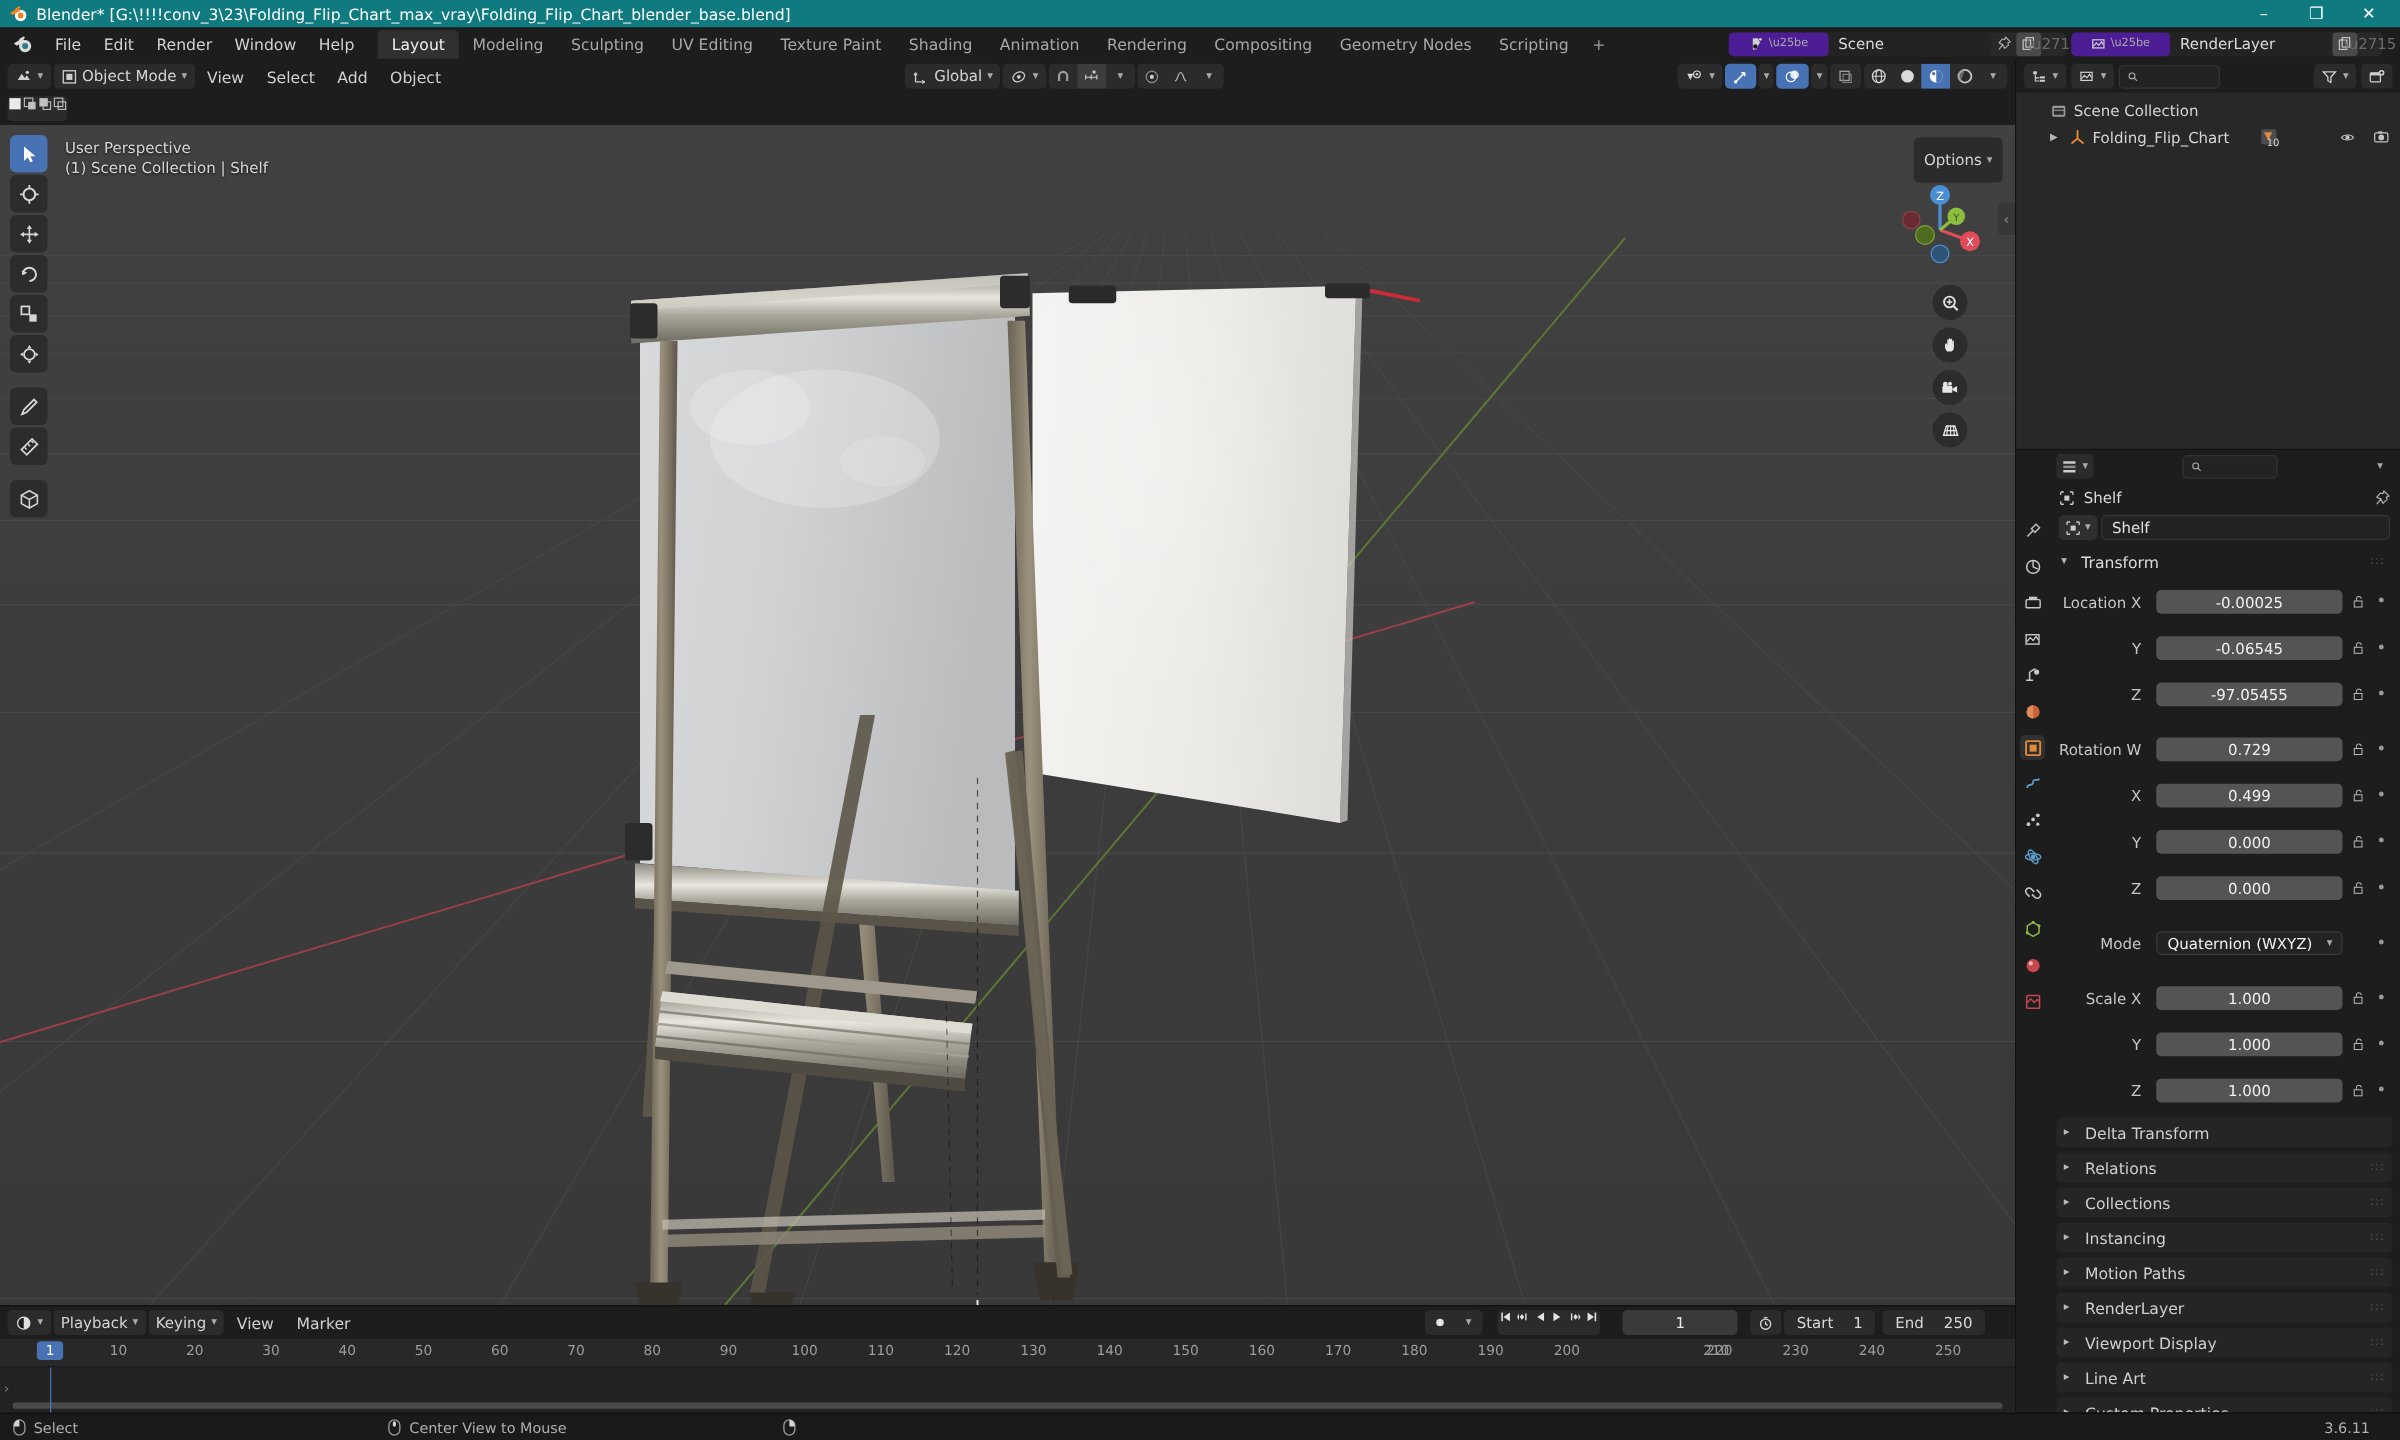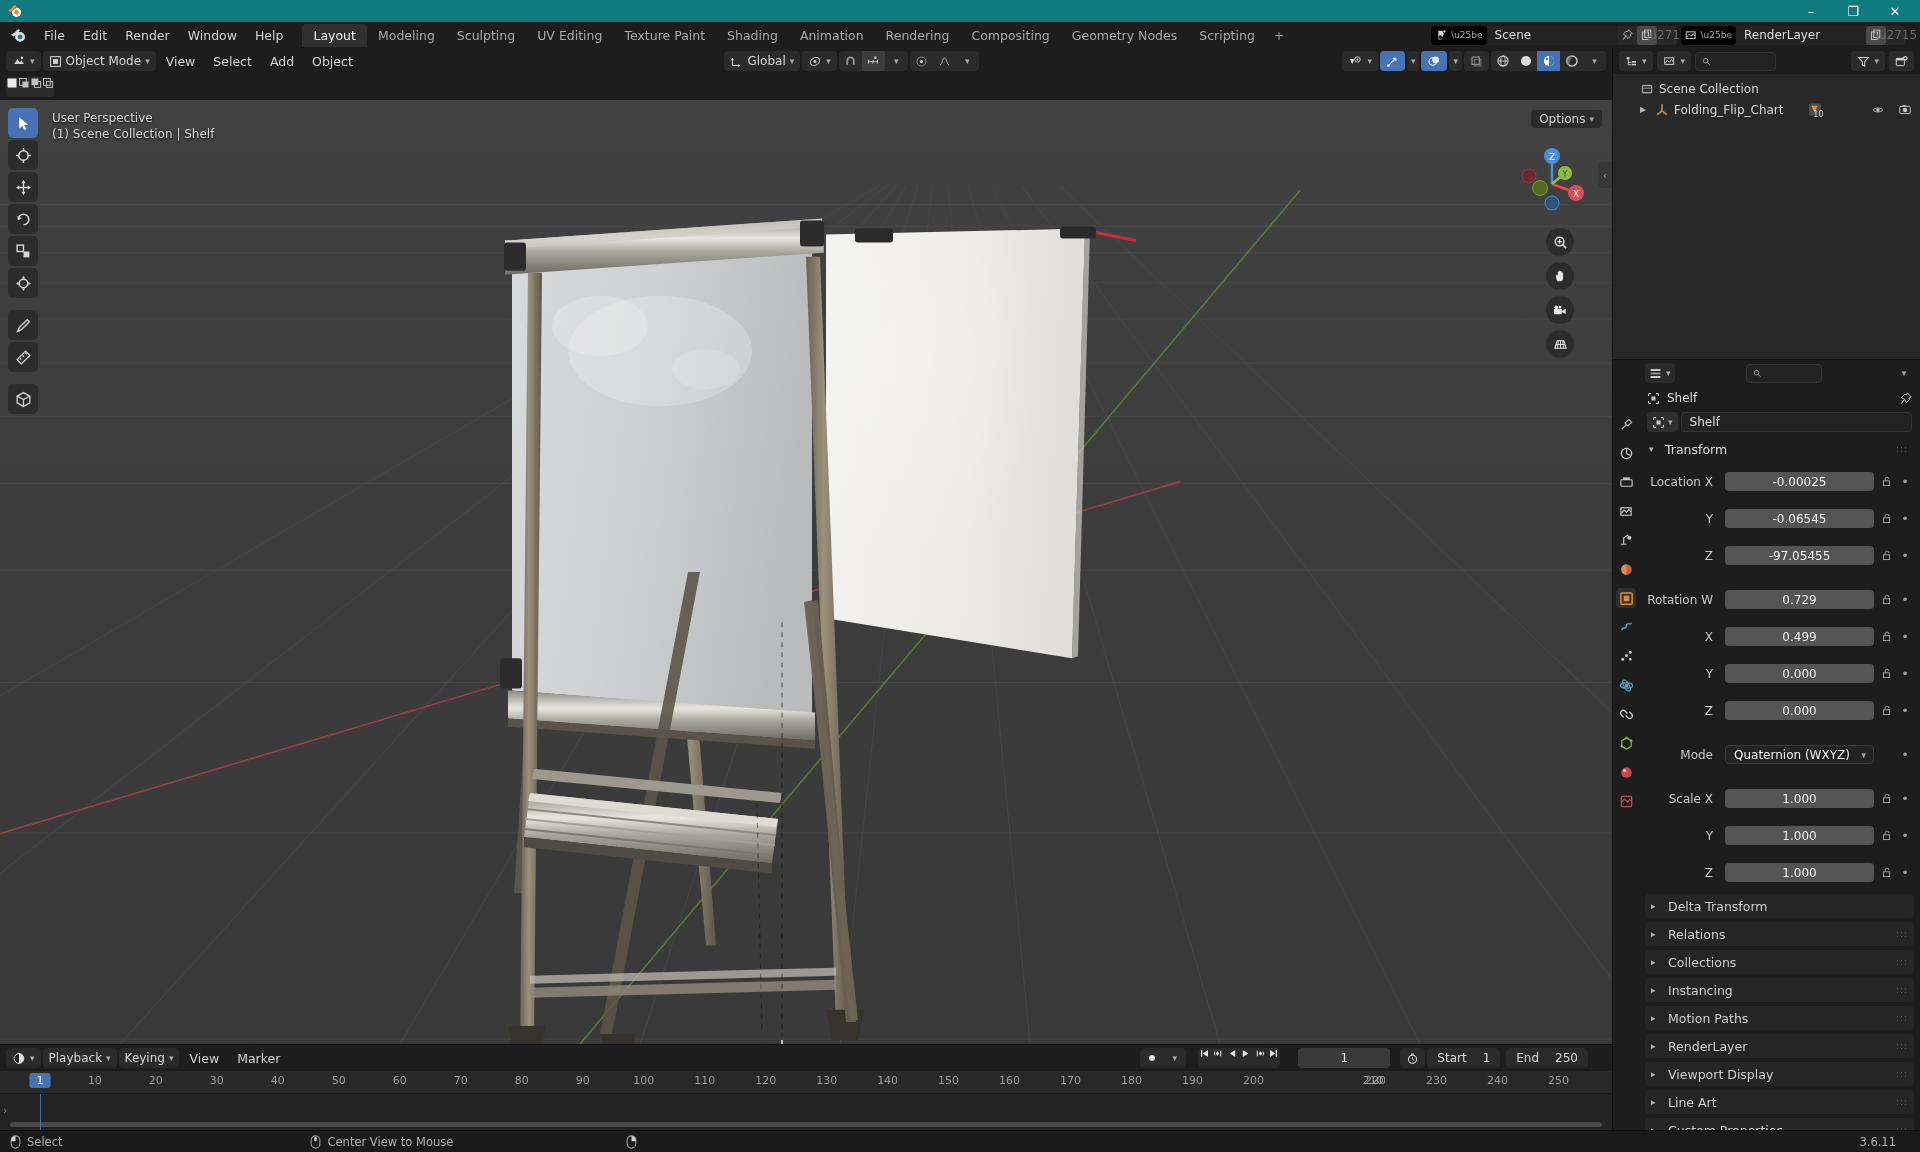--- a/index.html
+++ b/index.html
@@ -33,22 +33,22 @@
   .topbar .blogo2 { width: 17px; height: 17px; margin: 0 8px 0 4px; }
   .menu-item { padding: 3px 9px; font-size: 12.5px; color: #d2d2d2; border-radius: 3px; white-space: nowrap; }
   .wstab { padding: 4px 11px; font-size: 12.5px; color: #a8a8a8; border-radius: 4px 4px 0 0; white-space: nowrap; }
   .wstab.active { background: #303030; color: #f0f0f0; }
   .wstab.plus { color: #9a9a9a; padding: 4px 8px; }
   .topbar .spacer { flex: 1; }
   .scene-box {
     display: flex; align-items: center; background: #282828; border-radius: 4px; height: 19px;
     margin-right: 4px;
   }
-  .scene-icon-btn { display: flex; align-items: center; gap: 3px; background: #000000; border-radius: 4px;
-                    height: 19px; padding: 0 4px; }
+  .scene-icon-btn { display: flex; align-items: center; gap: 3px; background: #4c1d95; border-radius: 4px;
+                    height: 19px; padding: 0 16px; }
   .scene-name { background: #232323; border-radius: 3px; height: 19px; min-width: 130px;
                 display: flex; align-items: center; padding: 0 8px; font-size: 12px; color: #dcdcdc; }
   .mini-btn { width: 20px; height: 19px; display: flex; align-items: center; justify-content: center;
               color: #b8b8b8; font-size: 12px; }
   .mini-btn.act { background: #4a4a4a; border-radius: 3px; }
   .mini-btn.dim { color: #6a6a6a; }
 
   
   .bodyrow { flex: 1; display: flex; min-height: 0; background: #181818; }
   .leftcol { flex: 1; display: flex; flex-direction: column; min-width: 0; }
@@ -84,21 +84,21 @@
   .tool-btn.active { background: #4772b3; }
   .tool-gap { height: 8px; }
 
   
   .vp-info { position: absolute; left: 52px; top: 10px; font-size: 12px; color: #d9d9d9; line-height: 1.35;
              text-shadow: 0 1px 2px rgba(0,0,0,.8); z-index: 6; }
 
   
   .vp-options { position: absolute; right: 10px; top: 10px; z-index: 6;
                 display: flex; align-items: center; gap: 4px; background: #2b2b2b; border-radius: 4px;
-                height: 18px; padding: 0 8px; font-size: 12px; color: #d5d5d5; }
+                height: 36px; padding: 0 8px; font-size: 12px; color: #d5d5d5; }
 
   
   .gizmo { position: absolute; right: 22px; top: 44px; width: 76px; height: 76px; z-index: 6; }
   .navbtns { position: absolute; right: 38px; top: 128px; display: flex; flex-direction: column; gap: 6px; z-index: 6; }
   .navb { width: 28px; height: 28px; border-radius: 50%; background: #2c2c2c;
           display: flex; align-items: center; justify-content: center; }
   .sidetab { position: absolute; right: 0px; top: 62px; width: 14px; height: 26px; z-index: 6;
              display:flex; align-items:center; justify-content:center; color:#9a9a9a; font-size:11px;
              background: rgba(45,45,45,.5); border-radius: 4px 0 0 4px; }
 
@@ -189,20 +189,21 @@
 
   <div class="titlebar">
     <span class="blogo">
       <svg width="16" height="16" viewBox="0 0 16 16">
         <circle cx="9.5" cy="9.3" r="4.6" fill="#fff"></circle>
         <circle cx="9.5" cy="9.3" r="2.3" fill="#f58220"></circle>
         <path d="M1 7.4 L7.6 3.2 L9.2 5.6 L3.2 9.0 Z" fill="#f58220"></path>
         <path d="M5 4.0 L8.6 1.8 L9.4 3.2 L5.8 5.2 Z" fill="#f58220"></path>
       </svg>
     </span>
+    <span class="ttext">Blender* [G:\!!!!conv_3\23\Folding_Flip_Chart_max_vray\Folding_Flip_Chart_blender_base.blend]</span>
     <span class="spacer"></span>
     <span class="wbtn">–</span>
     <span class="wbtn">❐</span>
     <span class="wbtn close">✕</span>
   </div>
 
   <div class="topbar">
     <span class="blogo2">
       <svg width="17" height="17" viewBox="0 0 16 16">
         <circle cx="9.5" cy="9.3" r="4.6" fill="#dddddd"></circle>

